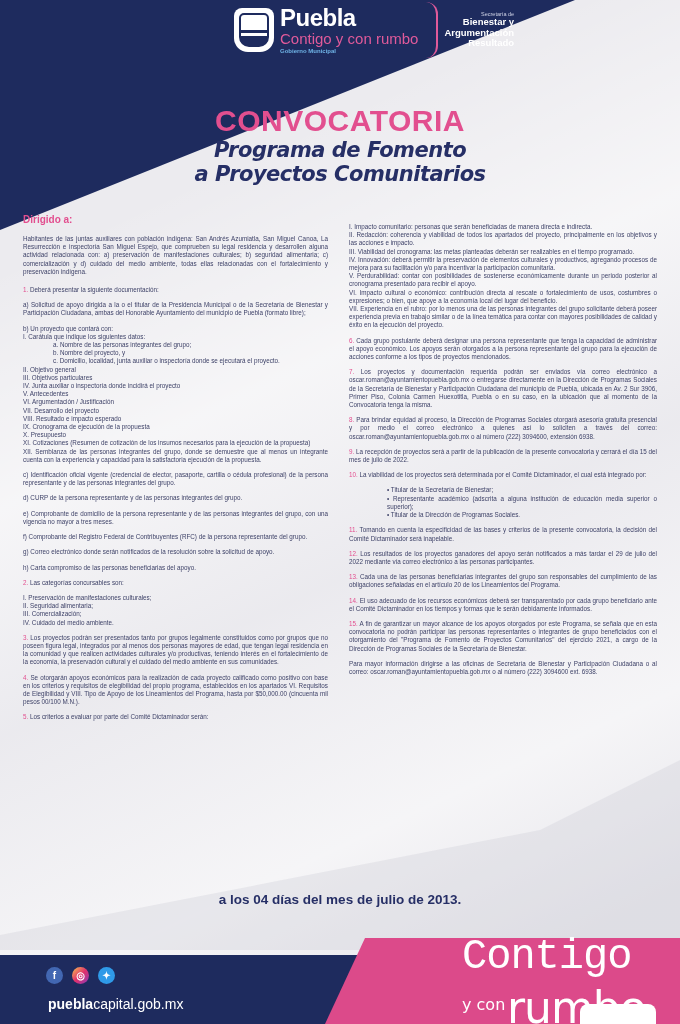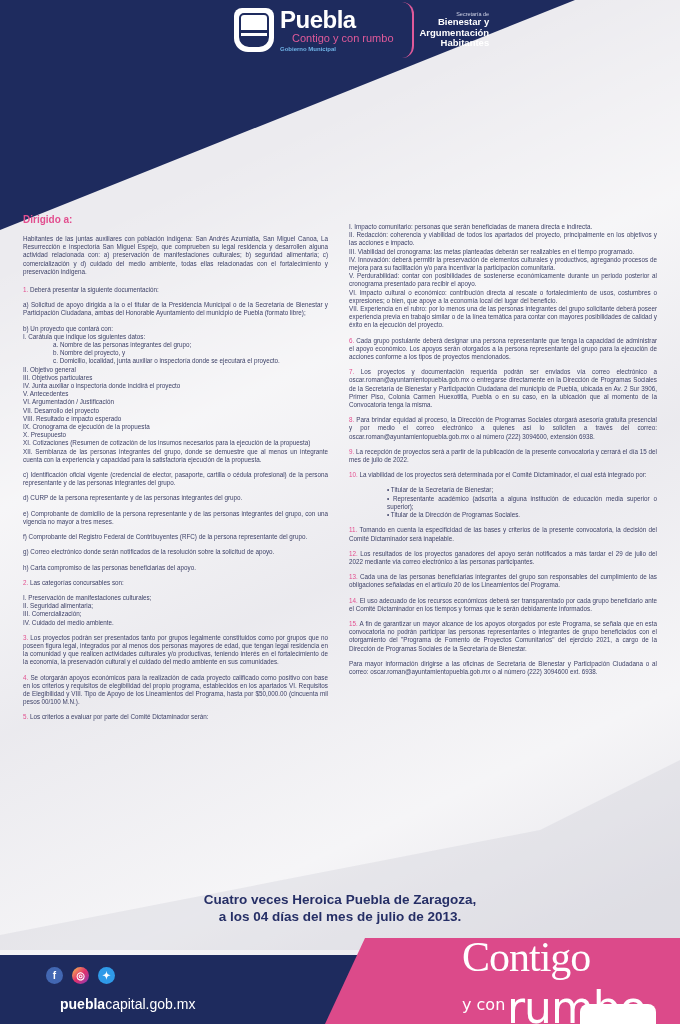--- a/index.html
+++ b/index.html
@@ -45,21 +45,21 @@
   .shield {
     width: 40px; height: 44px; background: #fff; border-radius: 8px 8px 14px 14px;
     display: flex; align-items: center; justify-content: center;
   }
   .shield-inner {
     width: 30px; height: 34px; border: 2px solid #1e2b5e; border-radius: 5px 5px 10px 10px;
     background: linear-gradient(#fff 50%, #1e2b5e 50%, #1e2b5e 60%, #fff 60%, #fff 70%, #1e2b5e 70%);
   }
   .puebla-brand { display: flex; flex-direction: column; line-height: 1; }
   .puebla-word { color: #fff; font-weight: 700; font-size: 24px; letter-spacing: -0.5px; }
-  .puebla-slogan { color: #e05a9a; font-size: 11px; margin-top: 1px; margin-left: 12px; }
+  .puebla-slogan { color: #e05a9a; font-size: 15px; margin-top: 1px; }
   .puebla-gov { color: #6fb3e6; font-size: 6px; font-weight: 700; margin-top: 2px; }
   .divider-swoosh {
     width: 12px; height: 56px; margin-left: 2px;
     border-right: 2px solid #e05a9a; border-radius: 0 40px 40px 0;
   }
   .secretaria { display: flex; flex-direction: column; line-height: 1.1; color: #fff; text-align: right; }
   .secretaria-small { font-size: 5.5px; color: #cfd3e6; }
   .secretaria-big { font-size: 9.5px; font-weight: 700; }
 
   
@@ -89,24 +89,24 @@
 
   
   .social { position: absolute; top: 967px; left: 46px; display: flex; gap: 9px; }
   .social-icon {
     width: 17px; height: 17px; border-radius: 50%; color: #fff;
     font-size: 10px; font-weight: 700; display: flex; align-items: center; justify-content: center;
   }
   .fb { background: #4267b2; }
   .ig { background: linear-gradient(135deg, #f9c74f, #e1306c, #8a3ab9); }
   .tw { background: #2f9ae8; }
-  .site { position: absolute; top: 996px; left: 60px; color: #fff; font-size: 14px; }
+  .site { position: absolute; top: 996px; left: 48px; color: #fff; font-size: 14px; }
   .site b { font-weight: 700; }
   .slogan-big { position: absolute; top: 940px; left: 462px; color: #fff; line-height: 0.85; }
-  .slogan-contigo { font-size: 42px; display: block; font-family: Liberation Serif, serif; letter-spacing: -1px; }
+  .slogan-contigo { font-size: 42px; display: block; font-family: Liberation Mono, monospace; letter-spacing: -1px; }
   .slogan-ycon { font-size: 16px; vertical-align: top; position: relative; top: 22px; font-family: "DejaVu Sans", sans-serif; }
   .slogan-rumbo { font-size: 44px; font-family: "DejaVu Sans", sans-serif; letter-spacing: -1px; margin-left: 45px; }
   .overlay-card { position: absolute; left: 580px; top: 1004px; width: 76px; height: 30px; background: #fff; border-radius: 8px; }
 </style>
 </head>
 <body>
 
 <div class="bg-layer">
   <div class="bg-navy-top"></div>
   <div class="bg-sheen-1"></div>
@@ -124,24 +124,29 @@
     <div class="puebla-brand">
       <span class="puebla-word">Puebla</span>
       <span class="puebla-slogan">Contigo y con rumbo</span>
       <span class="puebla-gov">Gobierno Municipal</span>
     </div>
     <div class="divider-swoosh"></div>
     <div class="secretaria">
       <span class="secretaria-small">Secretaría de</span>
       <span class="secretaria-big">Bienestar y</span>
       <span class="secretaria-big">Argumentación</span>
-      <span class="secretaria-big">Habitantes</span>
-    </div>
-  </div>
-
+      <span class="secretaria-big">Resultado</span>
+    </div>
+  </div>
+
+  <div class="title-block">
+    <div class="title-main">CONVOCATORIA</div>
+    <div class="title-sub">Programa de Fomento</div>
+    <div class="title-sub">a Proyectos Comunitarios</div>
+  </div>
 
   <div class="col col-left">
     <div class="section-heading">Dirigido a:</div>
     <div class="para" style="margin-bottom:10px">Habitantes de las juntas auxiliares con población indígena: San Andrés Azumiatla, San Miguel Canoa, La Resurrección e inspectoría San Miguel Espejo, que comprueben su legal residencia y desarrollen alguna actividad relacionada con: a) preservación de manifestaciones culturales; b) seguridad alimentaria; c) comercialización y d) cuidado del medio ambiente, todas ellas relacionadas con el fortalecimiento y preservación indígena.</div>
     <div class="para"><span class="num">1.</span><span> Deberá presentar la siguiente documentación:</span></div>
     <div class="para">a) Solicitud de apoyo dirigida a la o el titular de la Presidencia Municipal o de la Secretaría de Bienestar y Participación Ciudadana, ambas del Honorable Ayuntamiento del municipio de Puebla (formato libre);</div>
     <div class="para">
       <span class="line">b) Un proyecto que contará con:</span>
       <span class="line">I. Carátula que indique los siguientes datos:</span>
       <span class="line indent">a. Nombre de las personas integrantes del grupo;</span>
@@ -199,21 +204,20 @@
     </div>
     <div class="para"><span class="num">11.</span><span> Tomando en cuenta la especificidad de las bases y criterios de la presente convocatoria, la decisión del Comité Dictaminador será inapelable.</span></div>
     <div class="para"><span class="num">12.</span><span> Los resultados de los proyectos ganadores del apoyo serán notificados a más tardar el 29 de julio del 2022 mediante vía correo electrónico a las personas participantes.</span></div>
     <div class="para"><span class="num">13.</span><span> Cada una de las personas beneficiarias integrantes del grupo son responsables del cumplimiento de las obligaciones señaladas en el artículo 20 de los Lineamientos del Programa.</span></div>
     <div class="para"><span class="num">14.</span><span> El uso adecuado de los recursos económicos deberá ser transparentado por cada grupo beneficiario ante el Comité Dictaminador en los tiempos y formas que le serán debidamente informados.</span></div>
     <div class="para"><span class="num">15.</span><span> A fin de garantizar un mayor alcance de los apoyos otorgados por este Programa, se señala que en esta convocatoria no podrán participar las personas representantes o integrantes de grupo beneficiados con el otorgamiento del "Programa de Fomento de Proyectos Comunitarios" del ejercicio 2021, a cargo de la Dirección de Programas Sociales de la Secretaría de Bienestar.</span></div>
     <div class="para">Para mayor información dirigirse a las oficinas de Secretaría de Bienestar y Participación Ciudadana o al correo: oscar.roman@ayuntamientopuebla.gob.mx o al número (222) 3094600 ext. 6938.</div>
   </div>
 
   <div class="closing">
-    <div>Cuatro veces Heroica Puebla de Zaragoza,</div>
     <div>a los 04 días del mes de julio de 2013.</div>
   </div>
 
   <div class="social">
     <span class="social-icon fb">f</span>
     <span class="social-icon ig">◎</span>
     <span class="social-icon tw">✦</span>
   </div>
   <div class="site"><b>puebla</b><span>capital.gob.mx</span></div>
 

